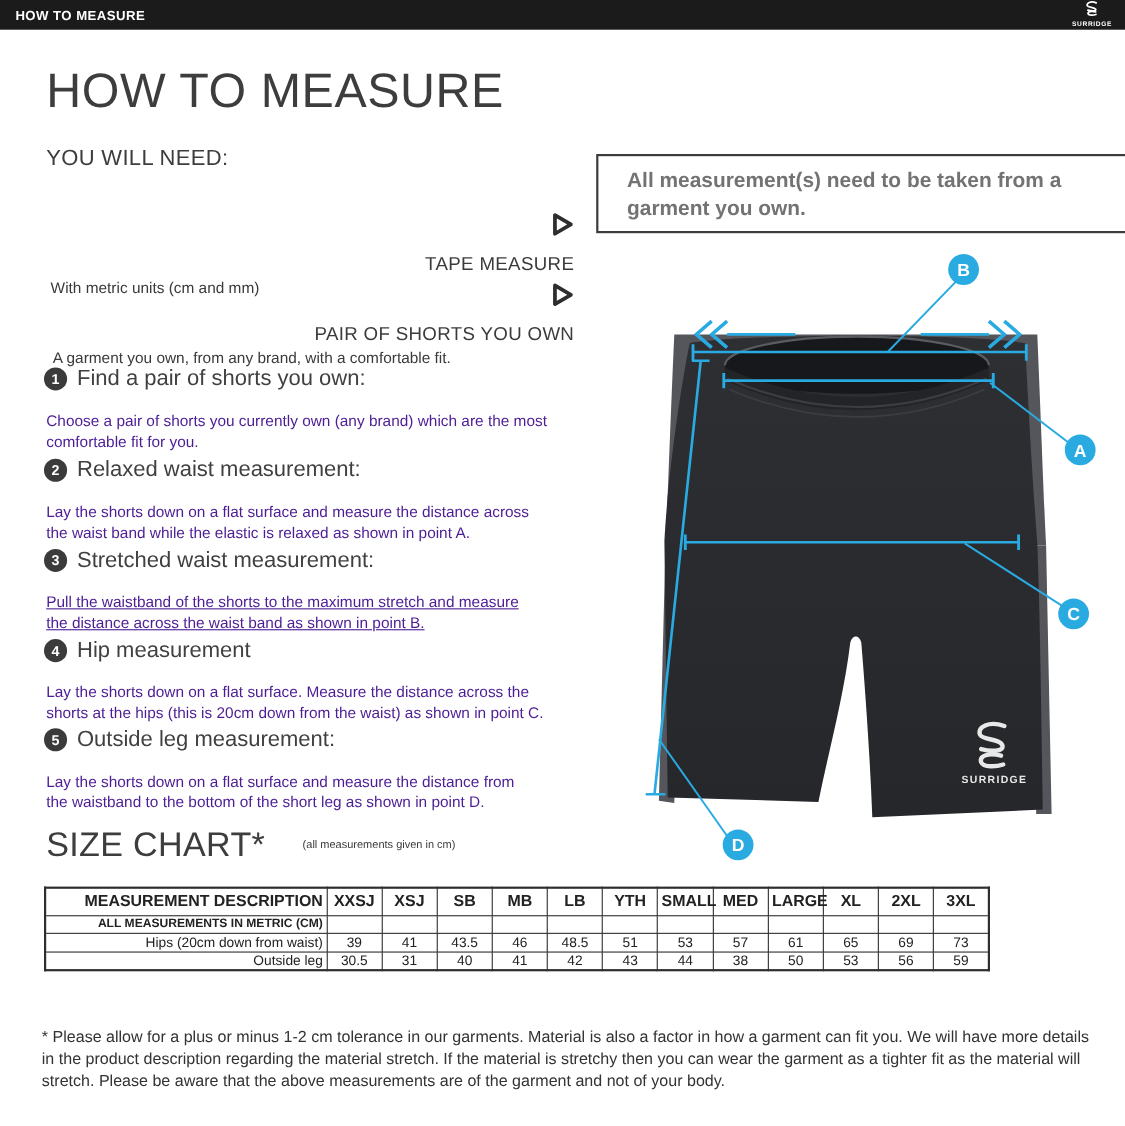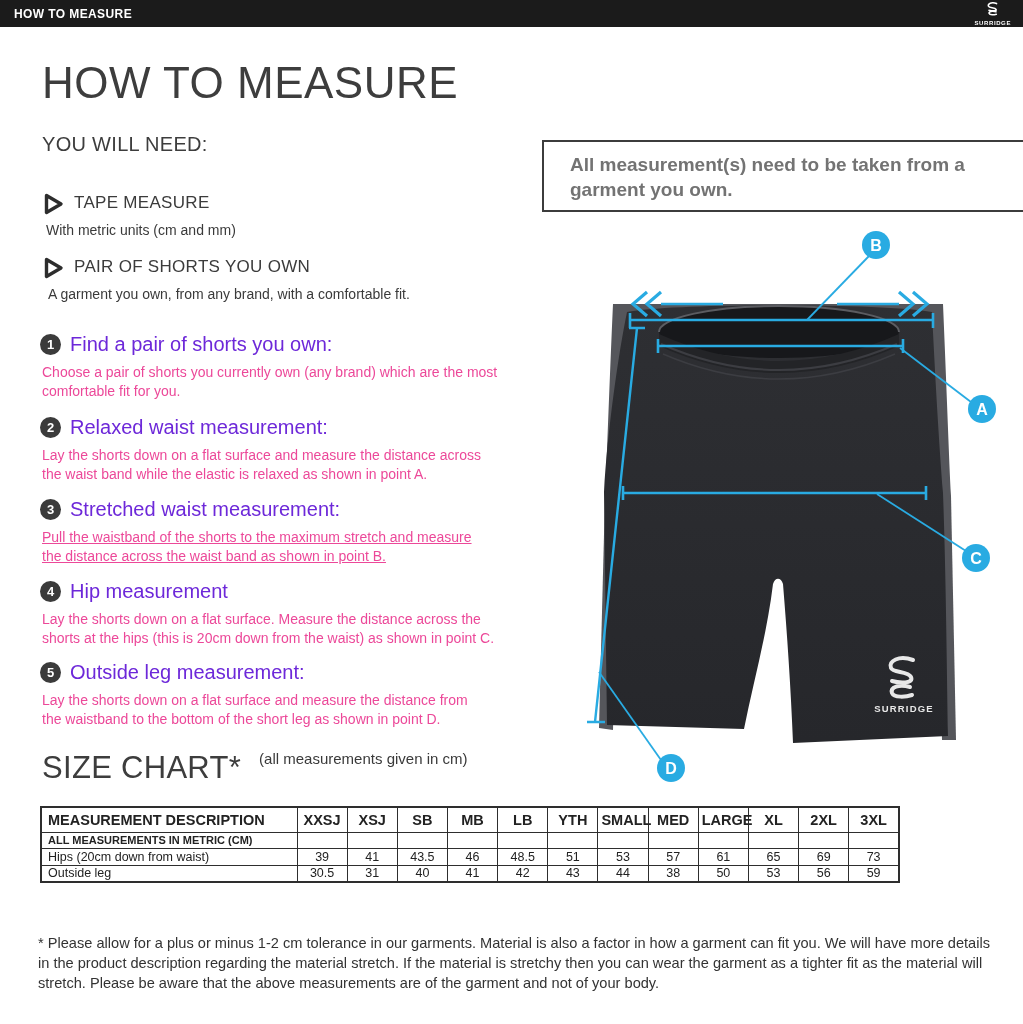--- a/index.html
+++ b/index.html
@@ -21,58 +21,58 @@
   .h1 {
     position:absolute; left:42px; top:58px; font-size:44px; font-weight:normal;
     color:#3d3d3d; letter-spacing:.5px;
   }
   .h2-need {
     position:absolute; left:42px; top:133px; font-size:20px; font-weight:normal;
     color:#3d3d3d; letter-spacing:.3px;
   }
   
   .need-item { position:absolute; left:42px; width:480px; }
-  .need-row { display:flex; align-items:flex-start; gap:10px; }
+  .need-row { display:flex; align-items:flex-end; gap:10px;flex-direction:column; }
   .need-label { font-size:17px; color:#3b3b3b; letter-spacing:.3px; }
   .need-sub { font-size:14px; color:#3a3a3a; margin-top:3px; }
   .need-sub.indent1 { margin-left:4px; }
   .need-sub.indent2 { margin-left:6px; }
   
   .step { position:absolute; left:40px; width:480px; }
   .step-head { display:flex; align-items:center; gap:9px; }
   .step-num {
     width:21px; height:21px; border-radius:50%; background:#3b3b3b; color:#fff;
     font-size:13px; font-weight:bold; display:flex; align-items:center; justify-content:center;
     flex:0 0 21px;
   }
-  .step-title { font-size:20px; color:#6d28d9; }
-  .step-body { font-size:14px; line-height:19px; color:#ec4899; margin-top:7px; margin-left:2px; }
+  .step-title { font-size:20px; color:#404040; }
+  .step-body { font-size:14px; line-height:19px; color:#4c1d95; margin-top:17px; margin-left:2px; }
   
   .note-box {
     position:absolute; left:542px; top:140px; width:516px; height:72px;
     border:2px solid #3c3c3c; padding:10px 26px;
     font-size:19px; font-weight:bold; color:#737373; line-height:1.32;
   }
   
   .diagram { position:absolute; left:555px; top:228px; width:460px; height:570px; }
   
-  .size-chart-head { position:absolute; left:42px; top:750px; display:flex; align-items:flex-start; }
+  .size-chart-head { position:absolute; left:42px; top:750px; display:flex; align-items:center; }
   .size-chart-title { font-size:31px; color:#3d3d3d; letter-spacing:.3px; }
-  .size-chart-sub { font-size:15px; color:#3a3a3a; margin-left:18px; }
+  .size-chart-sub { font-size:10px; color:#3a3a3a; margin-left:34px; }
   table.size-table {
     position:absolute; left:40px; top:806px; width:860px;
     border-collapse:collapse; table-layout:fixed; border:2px solid #2e2e2e;
   }
   .size-table col.desc { width:256px; }
   .size-table th, .size-table td {
     border:1px solid #2e2e2e; text-align:center; vertical-align:middle;
     font-size:12.5px; color:#222; height:17px; padding:0 3px;
   }
   .size-table thead th { font-size:14.5px; font-weight:bold; height:25px; }
-  .size-table th.desc-col, .size-table td.desc-col { text-align:left; padding-left:6px;margin-left:37px; }
+  .size-table th.desc-col, .size-table td.desc-col { text-align:right; padding-left:6px;margin-left:37px; }
   .size-table tr.metric-row td { font-size:11px; font-weight:bold; height:16px; }
   
   .footnote {
     position:absolute; left:38px; top:933px; width:958px;
     font-size:14.6px; line-height:1.38; color:#333333;
   }
 </style>
 </head>
 <body>
 

